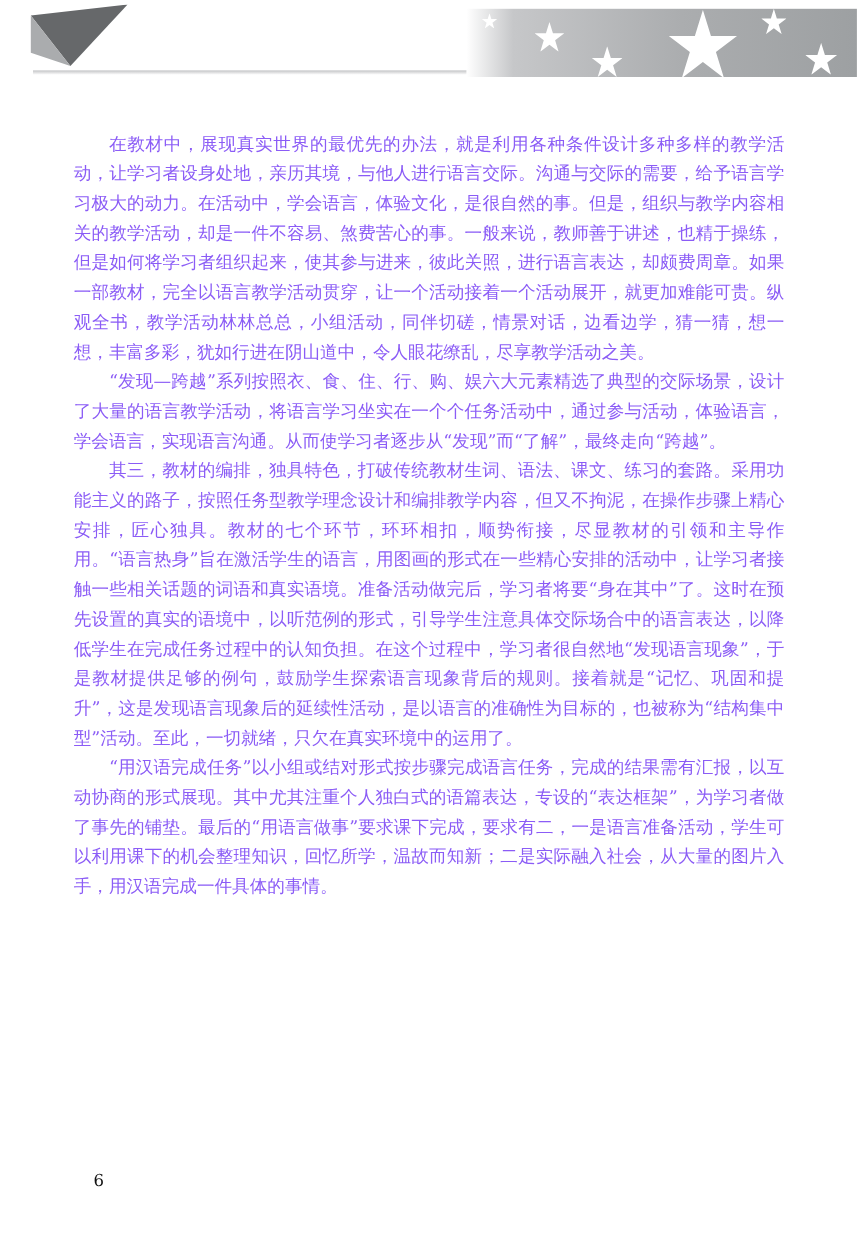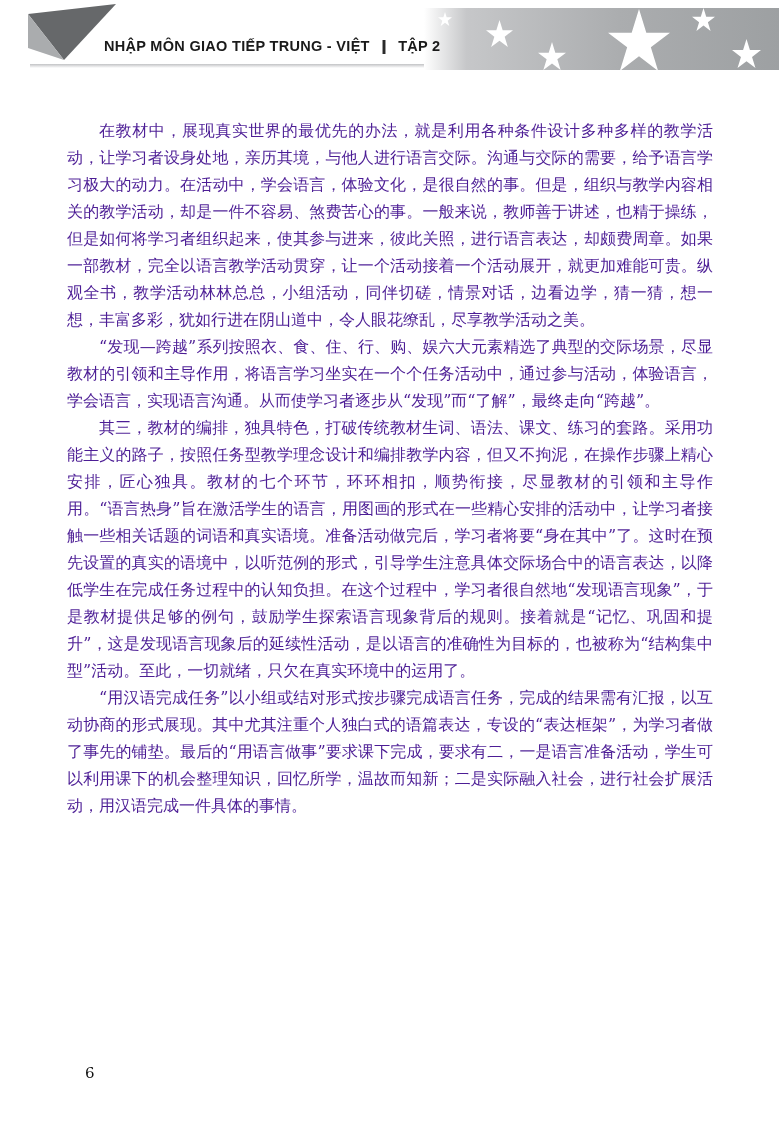--- a/index.html
+++ b/index.html
@@ -72,21 +72,21 @@
 
   
   .body-text {
     position: absolute;
     top: 117px;
     left: 67px;
     width: 646px;
     font-size: 16px;
     line-height: 27px;
     text-align: justify;
-    color: #4c1d95;
+    color: #8b5cf6;
   }
   .body-text p { text-indent: 2em; margin: 0; }
 
   
   .page-number {
     position: absolute;
     left: 85px;
     top: 1064px;
     font-size: 15px;
     font-family: "DejaVu Serif", "Liberation Serif", serif;
@@ -107,29 +107,26 @@
 
     <div class="star-banner">
       <span class="star" style="left:14px;  top:4px;  width:14px; height:14px;"></span>
       <span class="star" style="left:62px;  top:12px; width:27px; height:27px;"></span>
       <span class="star" style="left:114px; top:34px; width:28px; height:28px;"></span>
       <span class="star" style="left:184px; top:1px;  width:62px; height:62px;"></span>
       <span class="star" style="left:268px; top:0px;  width:23px; height:23px;"></span>
       <span class="star" style="left:308px; top:31px; width:29px; height:29px;"></span>
     </div>
 
-    <div class="header-title">
-      <span>NHẬP MÔN GIAO TIẾP TRUNG - VIỆT</span><span class="sep">|</span><span>TẬP 2</span>
-    </div>
 
     <div class="header-underline"></div>
   </header>
 
   <main class="body-text">
     <p>在教材中，展现真实世界的最优先的办法，就是利用各种条件设计多种多样的教学活动，让学习者设身处地，亲历其境，与他人进行语言交际。沟通与交际的需要，给予语言学习极大的动力。在活动中，学会语言，体验文化，是很自然的事。但是，组织与教学内容相关的教学活动，却是一件不容易、煞费苦心的事。一般来说，教师善于讲述，也精于操练，但是如何将学习者组织起来，使其参与进来，彼此关照，进行语言表达，却颇费周章。如果一部教材，完全以语言教学活动贯穿，让一个活动接着一个活动展开，就更加难能可贵。纵观全书，教学活动林林总总，小组活动，同伴切磋，情景对话，边看边学，猜一猜，想一想，丰富多彩，犹如行进在阴山道中，令人眼花缭乱，尽享教学活动之美。</p>
-    <p>“发现—跨越”系列按照衣、食、住、行、购、娱六大元素精选了典型的交际场景，尽显教材的引领和主导作用，将语言学习坐实在一个个任务活动中，通过参与活动，体验语言，学会语言，实现语言沟通。从而使学习者逐步从“发现”而“了解”，最终走向“跨越”。</p>
+    <p>“发现—跨越”系列按照衣、食、住、行、购、娱六大元素精选了典型的交际场景，设计了大量的语言教学活动，将语言学习坐实在一个个任务活动中，通过参与活动，体验语言，学会语言，实现语言沟通。从而使学习者逐步从“发现”而“了解”，最终走向“跨越”。</p>
     <p>其三，教材的编排，独具特色，打破传统教材生词、语法、课文、练习的套路。采用功能主义的路子，按照任务型教学理念设计和编排教学内容，但又不拘泥，在操作步骤上精心安排，匠心独具。教材的七个环节，环环相扣，顺势衔接，尽显教材的引领和主导作用。“语言热身”旨在激活学生的语言，用图画的形式在一些精心安排的活动中，让学习者接触一些相关话题的词语和真实语境。准备活动做完后，学习者将要“身在其中”了。这时在预先设置的真实的语境中，以听范例的形式，引导学生注意具体交际场合中的语言表达，以降低学生在完成任务过程中的认知负担。在这个过程中，学习者很自然地“发现语言现象”，于是教材提供足够的例句，鼓励学生探索语言现象背后的规则。接着就是“记忆、巩固和提升”，这是发现语言现象后的延续性活动，是以语言的准确性为目标的，也被称为“结构集中型”活动。至此，一切就绪，只欠在真实环境中的运用了。</p>
-    <p>“用汉语完成任务”以小组或结对形式按步骤完成语言任务，完成的结果需有汇报，以互动协商的形式展现。其中尤其注重个人独白式的语篇表达，专设的“表达框架”，为学习者做了事先的铺垫。最后的“用语言做事”要求课下完成，要求有二，一是语言准备活动，学生可以利用课下的机会整理知识，回忆所学，温故而知新；二是实际融入社会，进行社会扩展活动，用汉语完成一件具体的事情。</p>
+    <p>“用汉语完成任务”以小组或结对形式按步骤完成语言任务，完成的结果需有汇报，以互动协商的形式展现。其中尤其注重个人独白式的语篇表达，专设的“表达框架”，为学习者做了事先的铺垫。最后的“用语言做事”要求课下完成，要求有二，一是语言准备活动，学生可以利用课下的机会整理知识，回忆所学，温故而知新；二是实际融入社会，从大量的图片入手，用汉语完成一件具体的事情。</p>
   </main>
 
   <div class="page-number">6</div>
 
 </div>
 
 </body></html>

